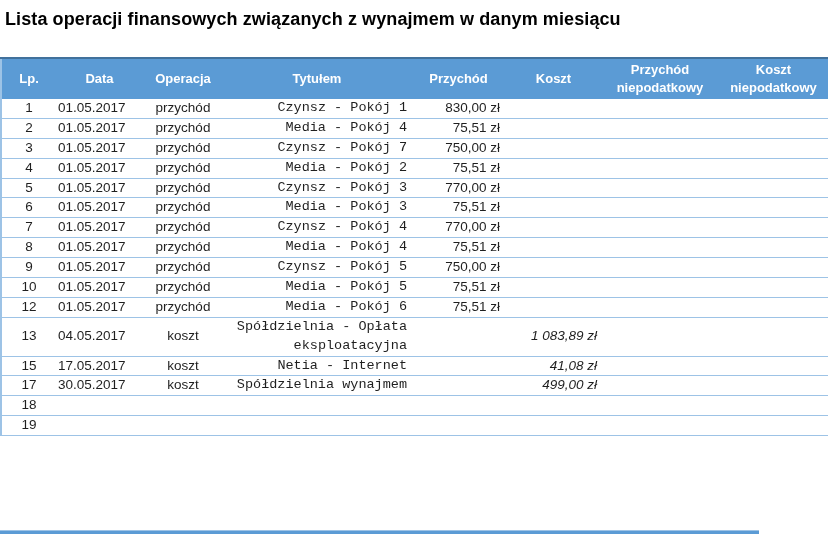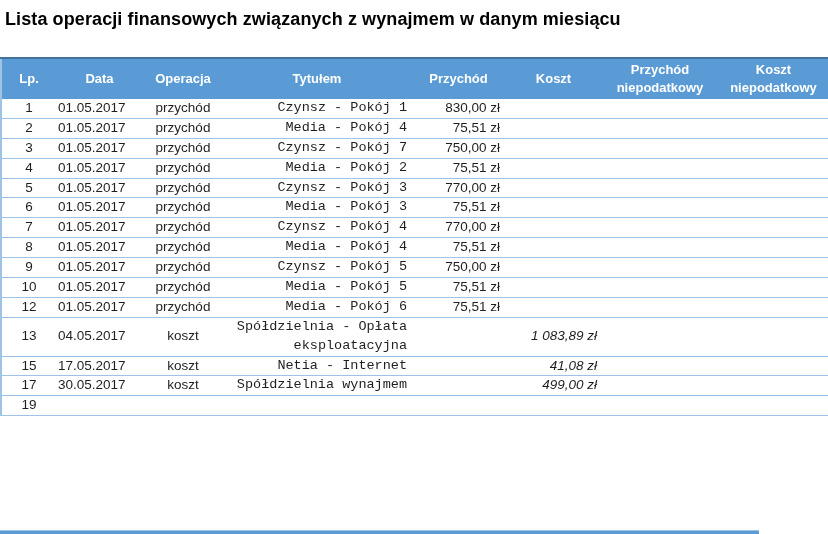--- a/index.html
+++ b/index.html
@@ -239,20 +239,30 @@
           <td class="c0">17</td>
           <td class="c1">30.05.2017</td>
           <td class="c2">koszt</td>
           <td class="c3">Spółdzielnia wynajmem</td>
           <td class="c4"></td>
           <td class="c5">499,00 zł</td>
           <td class="c6"></td>
           <td class="c7"></td>
         </tr>
         <tr>
+          <td class="c0">18</td>
+          <td class="c1"></td>
+          <td class="c2"></td>
+          <td class="c3"></td>
+          <td class="c4"></td>
+          <td class="c5"></td>
+          <td class="c6"></td>
+          <td class="c7"></td>
+        </tr>
+        <tr>
           <td class="c0">19</td>
           <td class="c1"></td>
           <td class="c2"></td>
           <td class="c3"></td>
           <td class="c4"></td>
           <td class="c5"></td>
           <td class="c6"></td>
           <td class="c7"></td>
         </tr>
       </tbody>

